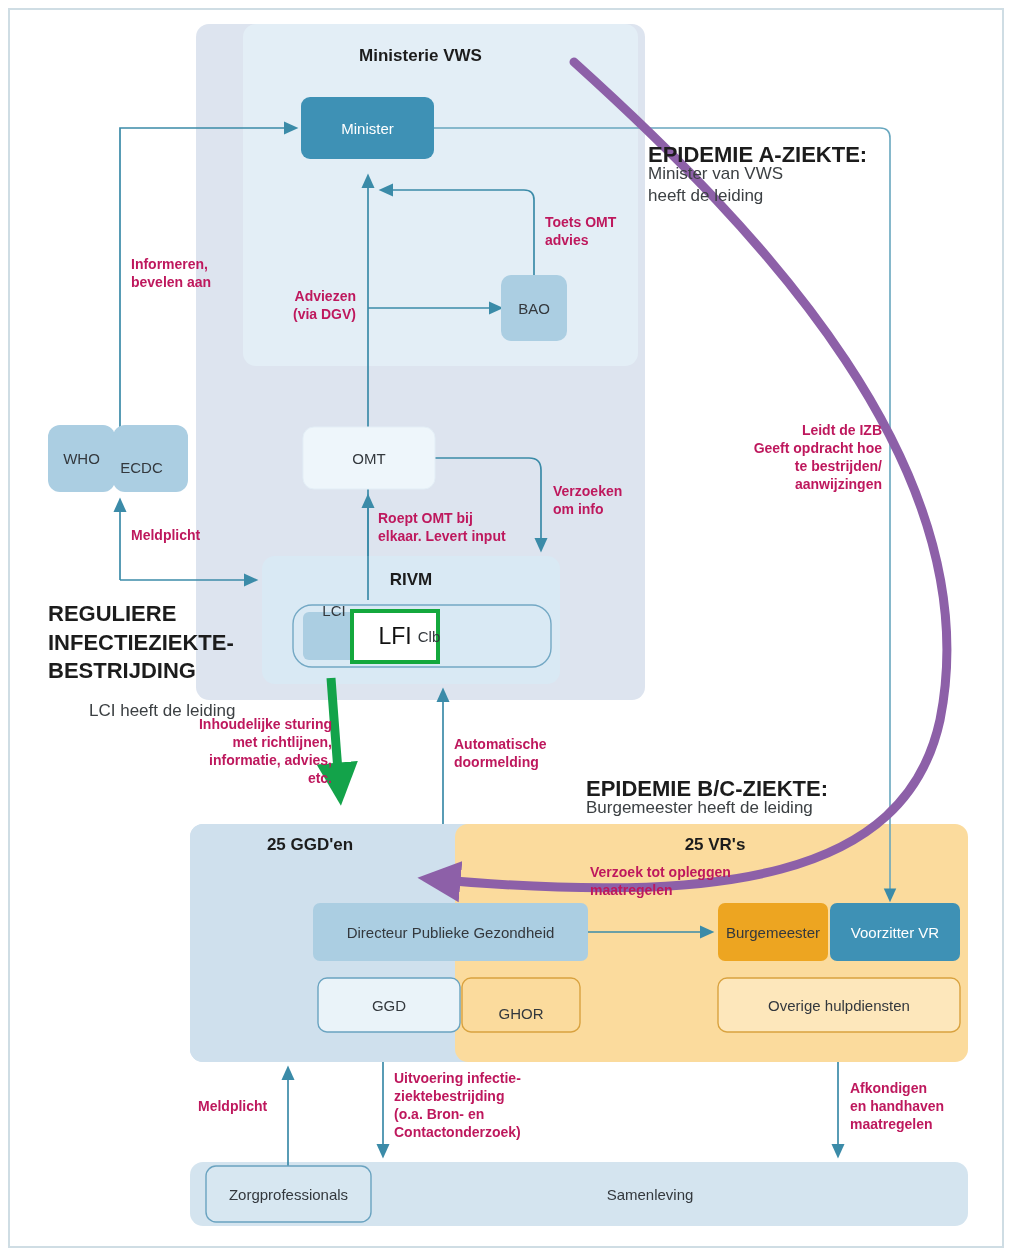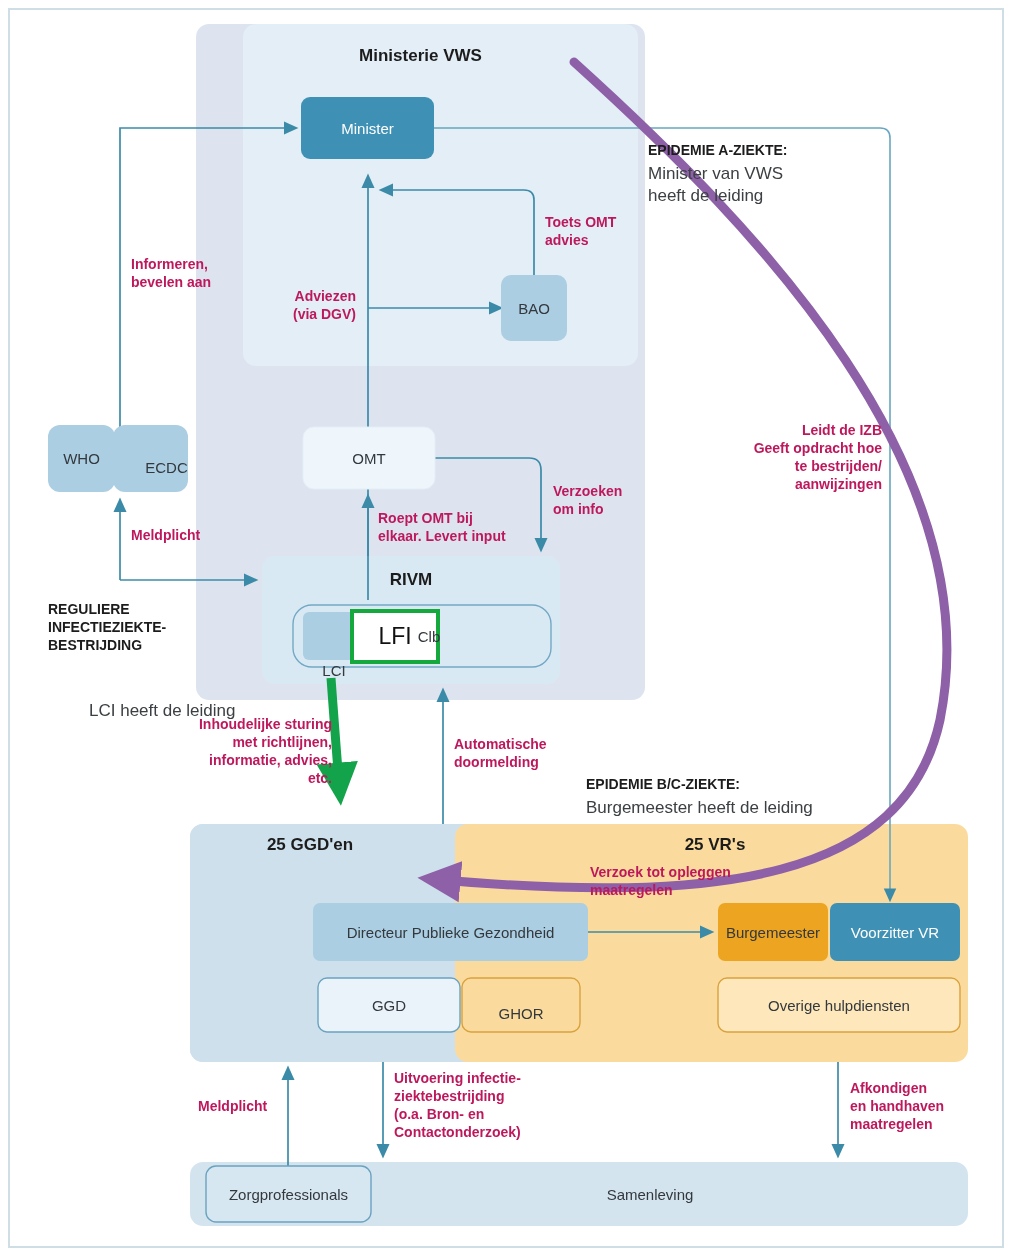--- a/index.html
+++ b/index.html
@@ -1,21 +1,21 @@
 <!DOCTYPE html>
 <html><head>
 <meta charset="utf-8">
 <style>
   html,body{margin:0;padding:0;background:#ffffff;}
   body{font-family:"Liberation Sans",sans-serif;}
   #stage{position:relative;width:1014px;height:1258px;background:#fff;overflow:hidden;}
   #frame{position:absolute;left:8px;top:8px;width:996px;height:1240px;border:2px solid #cfdde4;box-sizing:border-box;}
   svg{position:absolute;left:0;top:0;width:1014px;height:1258px;}
   .lbl{position:absolute;color:#be185d;font-size:14px;line-height:1.28;white-space:pre-line;font-weight:bold;}
-  .hdr{position:absolute;color:#1c1c1c;font-weight:bold;font-size:14px;line-height:1.3;}
+  .hdr{position:absolute;color:#1c1c1c;font-weight:bold;font-size:22px;line-height:1.3;}
   .hdr2{position:absolute;color:#3c4043;font-size:17px;line-height:1.3;white-space:pre-line;}
   .boxtext{position:absolute;display:flex;align-items:center;justify-content:center;
            text-align:center;color:#33383d;font-size:15px;box-sizing:border-box;}
   .ttl{position:absolute;font-weight:bold;font-size:17px;color:#1c1c1c;text-align:center;}
   .r{text-align:right;}
 </style>
 </head>
 <body>
 
 <div id="stage">
@@ -104,23 +104,23 @@
 
   <div class="ttl" style="left:196px;top:46px;width:449px;">Ministerie VWS</div>
   <div class="ttl" style="left:262px;top:570px;width:298px;">RIVM</div>
   <div class="ttl" style="left:190px;top:835px;width:240px;">25 GGD'en</div>
   <div class="ttl" style="left:600px;top:835px;width:230px;">25 VR's</div>
 
   <div class="boxtext" style="left:301px;top:97px;width:133px;height:62px;color:#ffffff;">Minister</div>
   <div class="boxtext" style="left:501px;top:275px;width:66px;height:66px;">BAO</div>
   <div class="boxtext" style="left:303px;top:427px;width:132px;height:62px;">OMT</div>
   <div class="boxtext" style="left:48px;top:425px;width:67px;height:67px;">WHO</div>
-  <div class="boxtext" style="left:129px;top:425px;width:75px;height:84px;">ECDC</div>
+  <div class="boxtext" style="left:104px;top:425px;width:75px;height:84px;">ECDC</div>
 
-  <div class="boxtext" style="left:303px;top:648px;width:62px;height:44px;">LCI</div>
+  <div class="boxtext" style="left:303px;top:588px;width:62px;height:44px;">LCI</div>
   <div class="boxtext" style="left:398px;top:612px;width:62px;height:48px;">Clb</div>
   <div class="boxtext" style="left:352px;top:611px;width:86px;height:51px;font-size:23px;color:#111;">LFI</div>
 
   <div class="boxtext" style="left:313px;top:903px;width:275px;height:58px;border-radius:21px;">Directeur Publieke Gezondheid</div>
   <div class="boxtext" style="left:718px;top:903px;width:110px;height:58px;">Burgemeester</div>
   <div class="boxtext" style="left:830px;top:903px;width:130px;height:58px;color:#ffffff;">Voorzitter VR</div>
 
   <div class="boxtext" style="left:318px;top:978px;width:142px;height:54px;">GGD</div>
   <div class="boxtext" style="left:462px;top:978px;width:118px;height:70px;">GHOR</div>
   <div class="boxtext" style="left:718px;top:978px;width:242px;height:54px;">Overige hulpdiensten</div>

